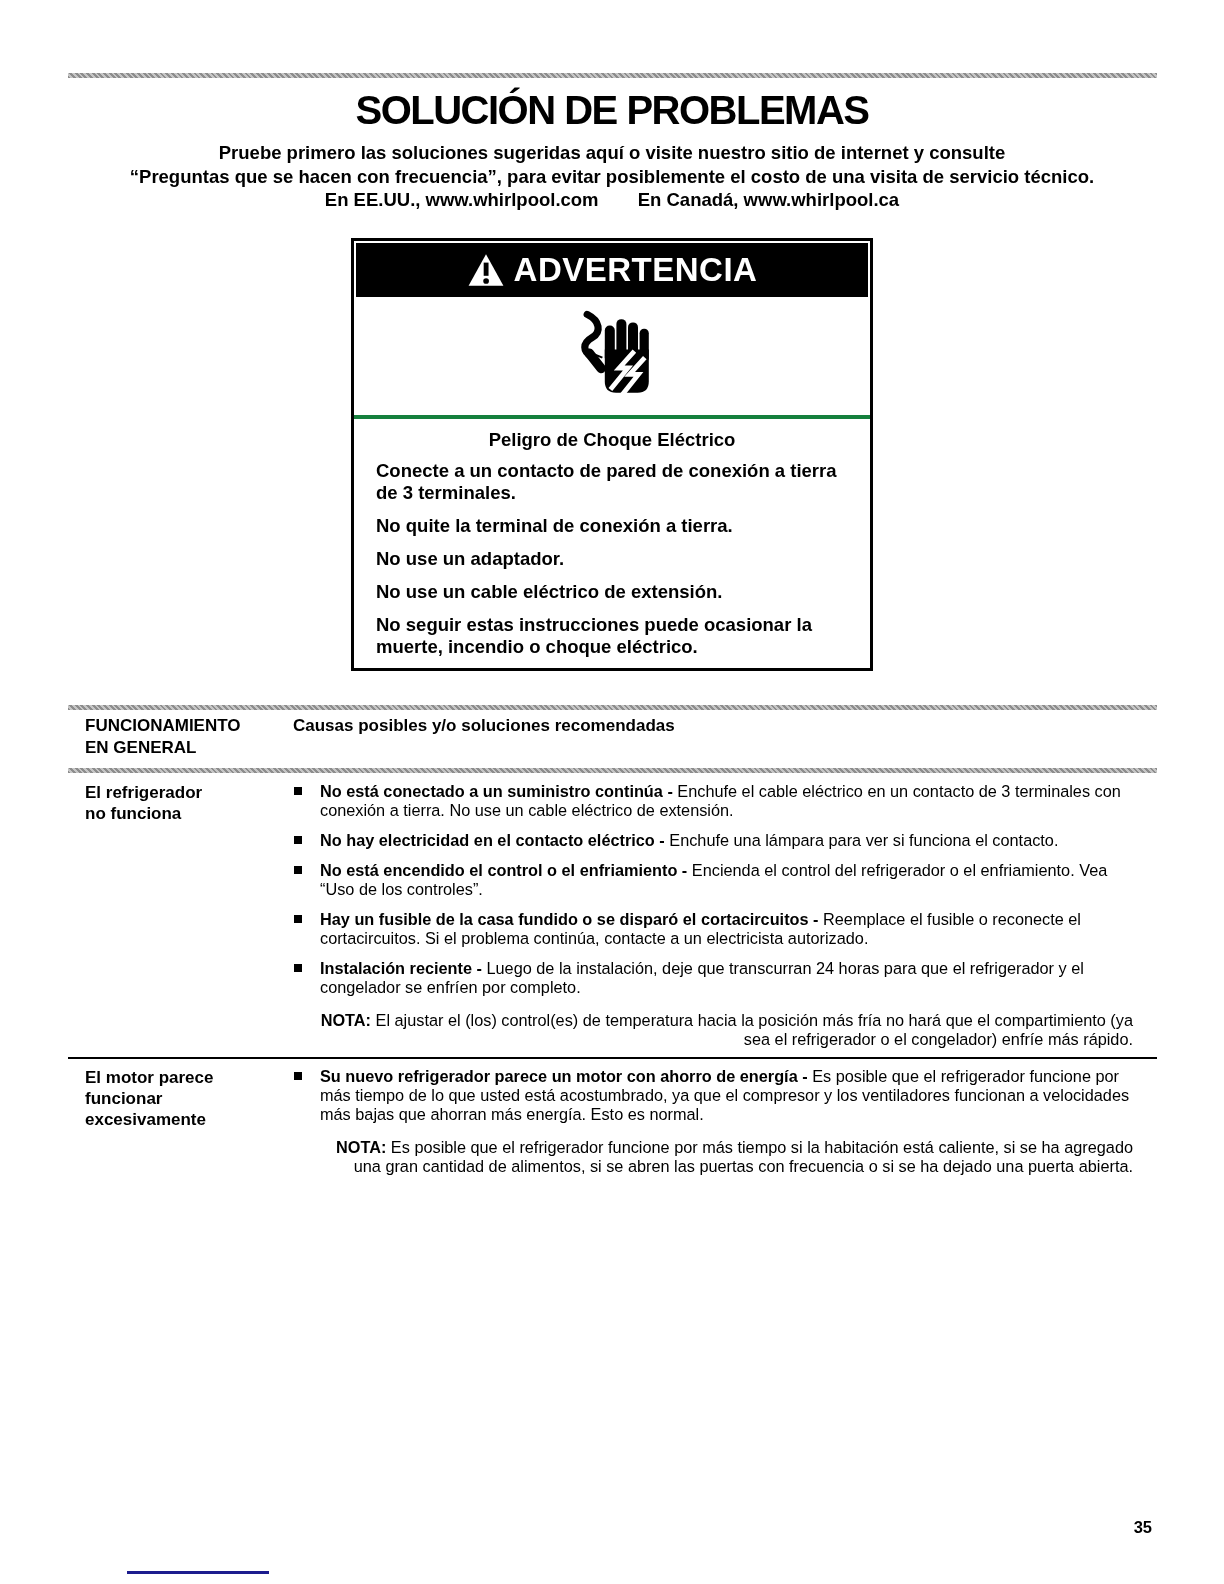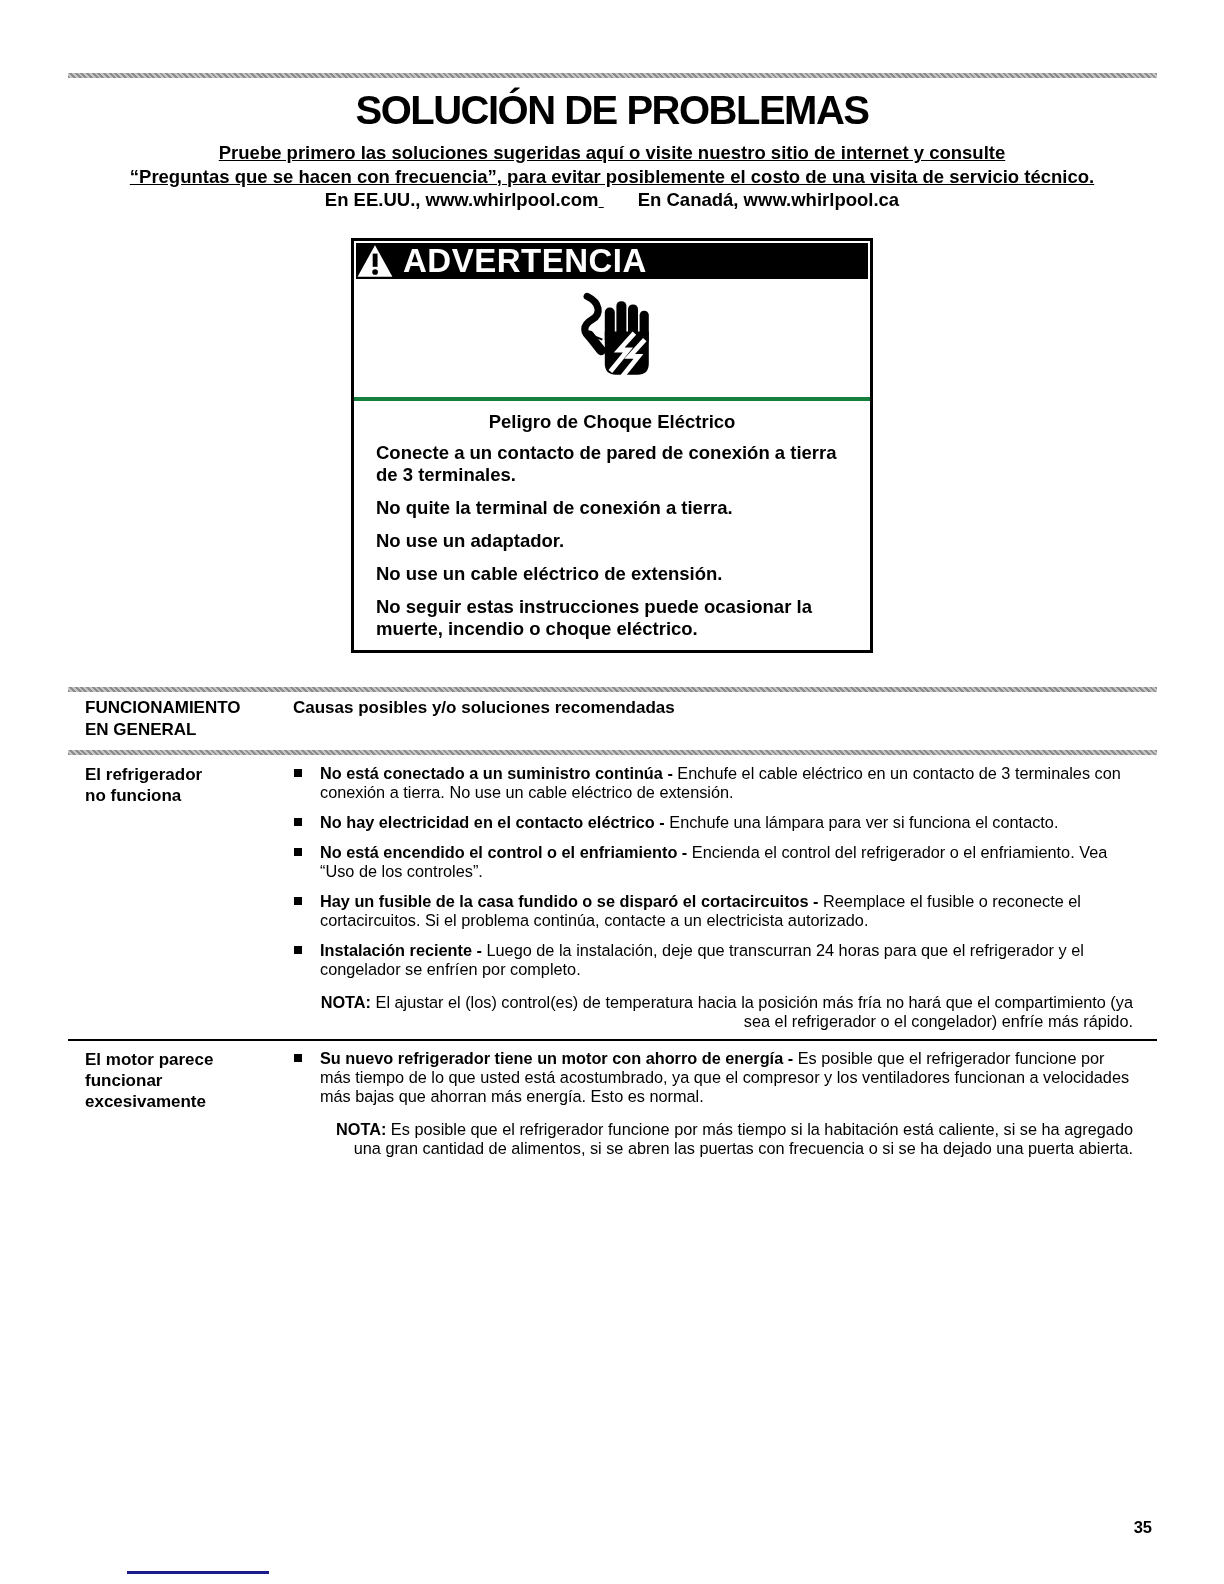--- a/index.html
+++ b/index.html
@@ -27,40 +27,40 @@
     line-height:44px;
     color:#000;
   }
   .intro{
     margin-top:9px;
     text-align:center;
     font-size:18.5px;
     font-weight:bold;
     line-height:23.5px;
     color:#000;
-    text-decoration:underline;
   }
   .intro .urls span{display:inline-block;}
   .intro .urls .ca{margin-left:34px;}
 
   
   .warnbox{
     width:522px;
     margin:26px auto 0;
     border:3px solid #000;
     box-sizing:border-box;
     background:#fff;
   }
   .warn-header{
     margin:2px 2px 0 2px;
-    height:36px;
+    height:54px;
     background:#000;
     color:#fff;
     display:flex;
     align-items:center;
+    justify-content:center;
     gap:9px;
     font-size:33px;
     font-weight:bold;
     letter-spacing:0.5px;
   }
   .warn-iconarea{
     height:118px;
     display:flex;
     align-items:center;
     justify-content:center;
@@ -239,21 +239,21 @@
 
     <div class="trow body-row row2">
       <div class="c1 problem">
         <span>El motor parece</span>
         <span>funcionar</span>
         <span>excesivamente</span>
       </div>
       <div class="causes">
         <div class="bullet">
           <span class="sq"></span>
-          <b>Su nuevo refrigerador tiene un motor con ahorro de energía -</b>
+          <b>Su nuevo refrigerador parece un motor con ahorro de energía -</b>
           <span>Es posible que el refrigerador funcione por más tiempo de lo que usted está acostumbrado, ya que el compresor y los ventiladores funcionan a velocidades más bajas que ahorran más energía. Esto es normal.</span>
         </div>
         <div class="note">
           <b>NOTA:</b>
           <span>Es posible que el refrigerador funcione por más tiempo si la habitación está caliente, si se ha agregado una gran cantidad de alimentos, si se abren las puertas con frecuencia o si se ha dejado una puerta abierta.</span>
         </div>
       </div>
     </div>
   </div>
 

